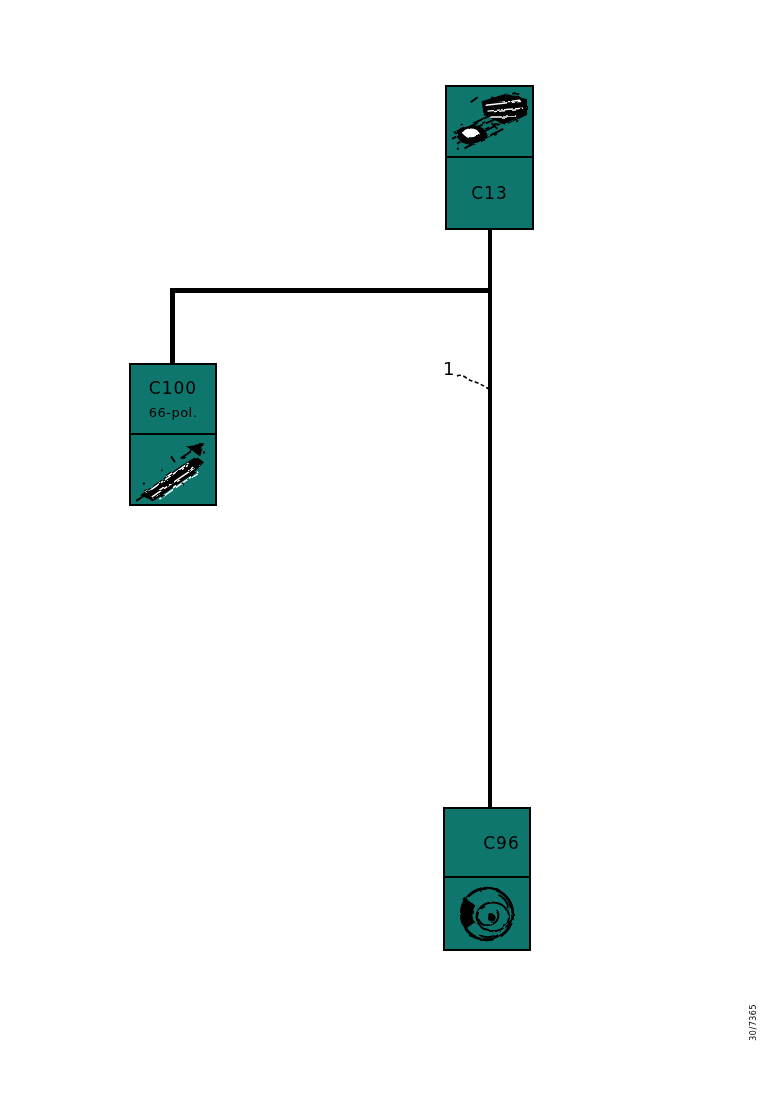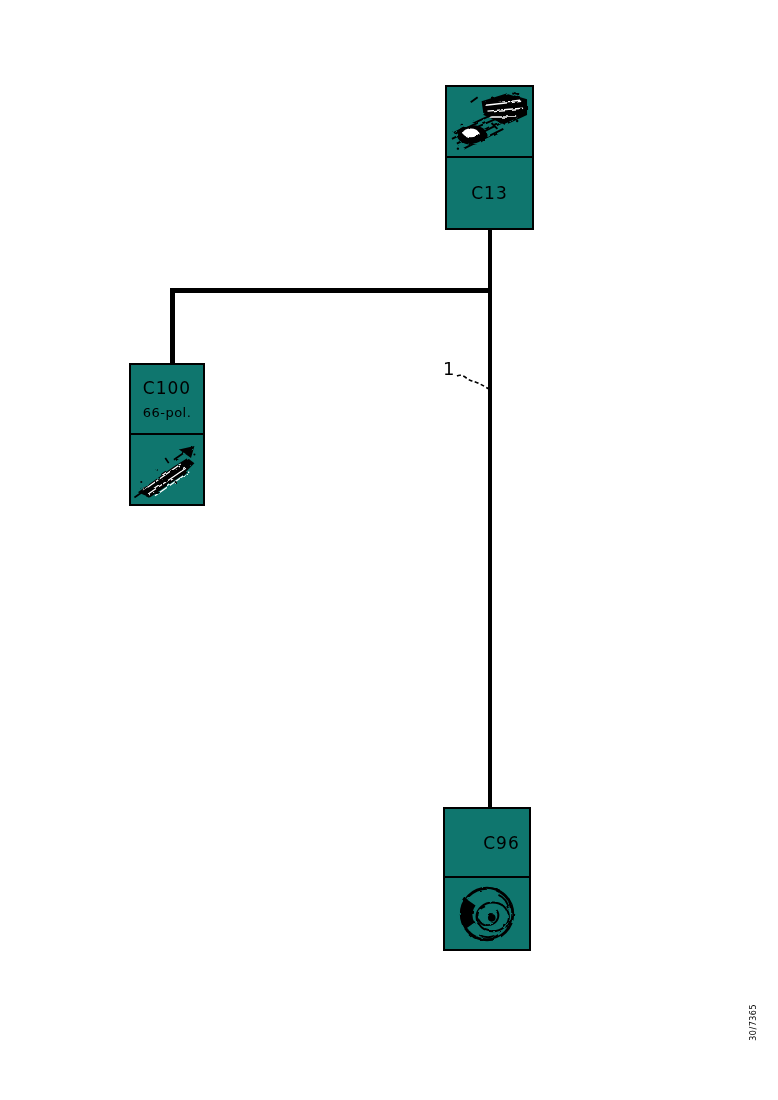--- a/index.html
+++ b/index.html
@@ -46,21 +46,21 @@
   }
   .image-cell {
     display: flex;
     align-items: center;
     justify-content: center;
     flex: 1;
   }
 
   #node-c13  { left: 445px; top: 85px;  width: 89px; height: 145px; }
   #node-c13 .image-cell { height: 71px; flex: 0 0 71px; }
-  #node-c100 { left: 129px; top: 363px; width: 76px; height: 143px; }
+  #node-c100 { left: 129px; top: 363px; width: 88px; height: 143px; }
   #node-c100 .label-cell { height: 70px; flex: 0 0 70px; }
   #node-c96  { left: 443px; top: 807px; width: 88px; height: 144px; }
   #node-c96 .label-cell { height: 69px; flex: 0 0 69px; padding-left: 29px; }
 
   
   .wire { position: absolute; background: #000; }
   #wire-main-vertical { left: 488px; top: 228px; width: 4px;  height: 580px; }
   #wire-branch-horizontal { left: 170px; top: 288px; width: 322px; height: 5px; }
   #wire-branch-vertical { left: 170px; top: 288px; width: 5px; height: 76px; }
 

